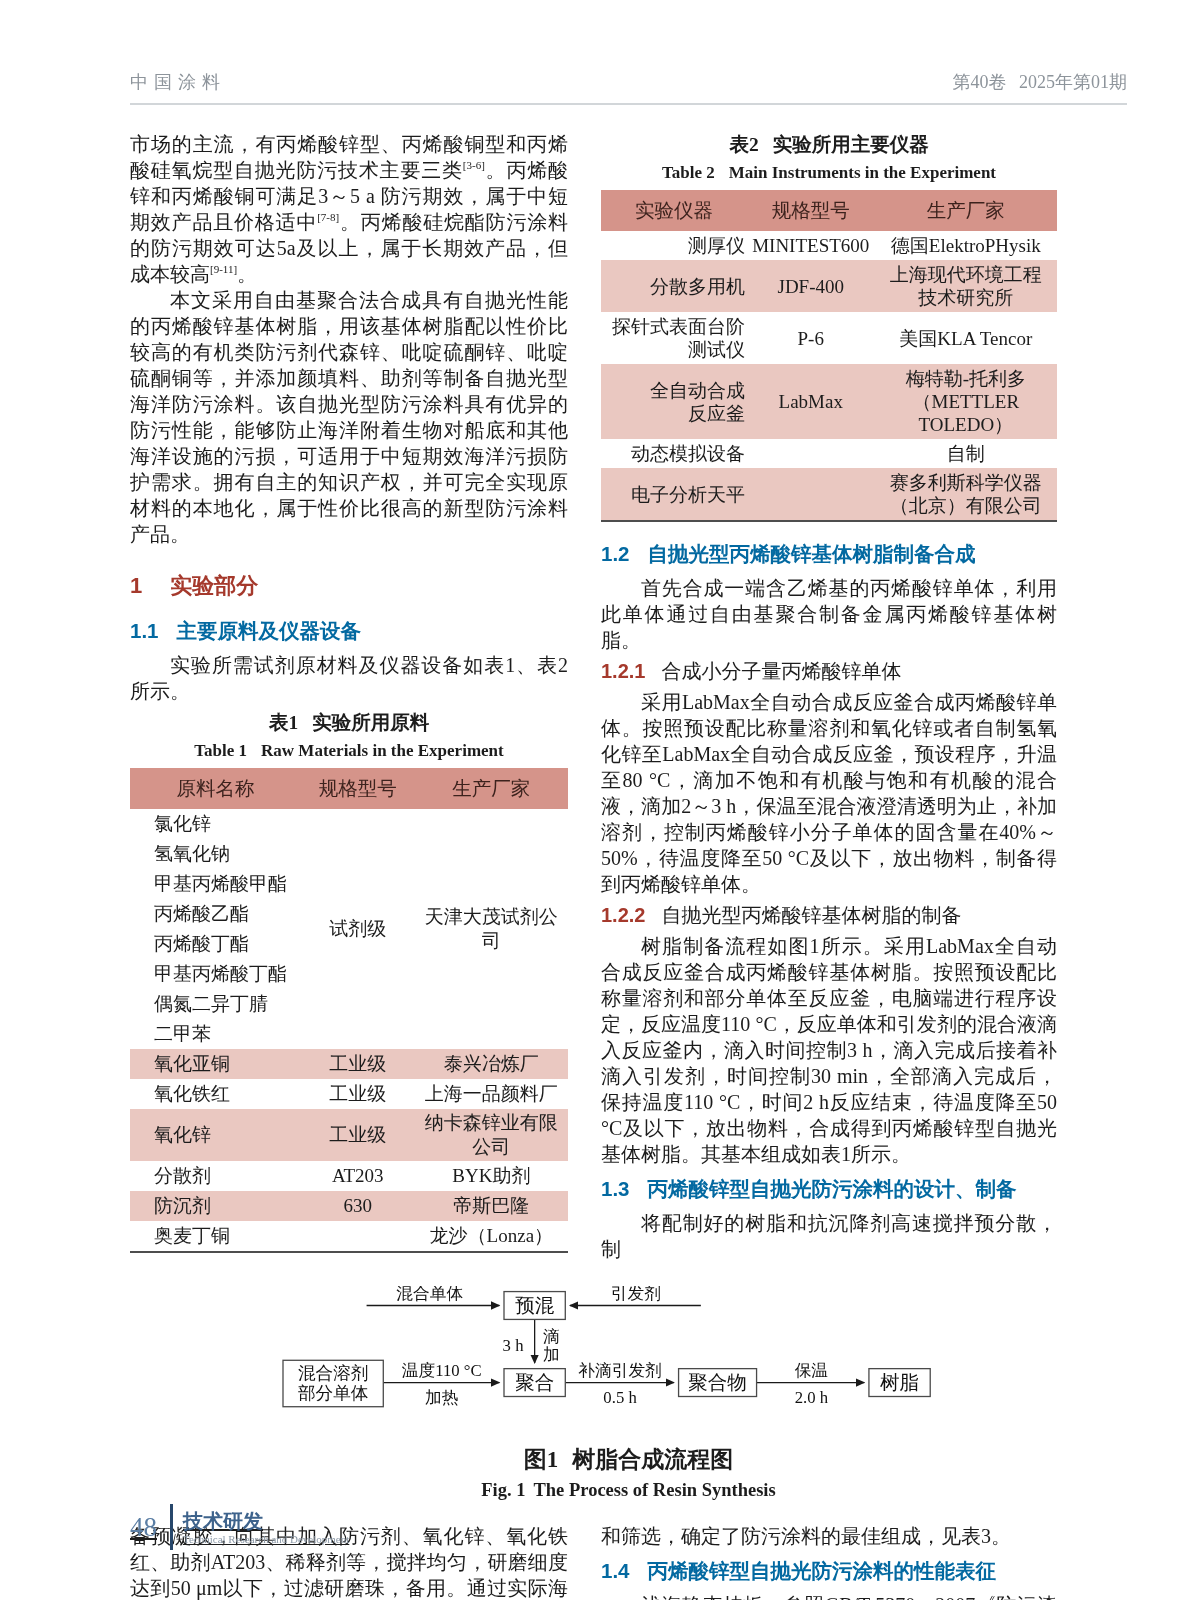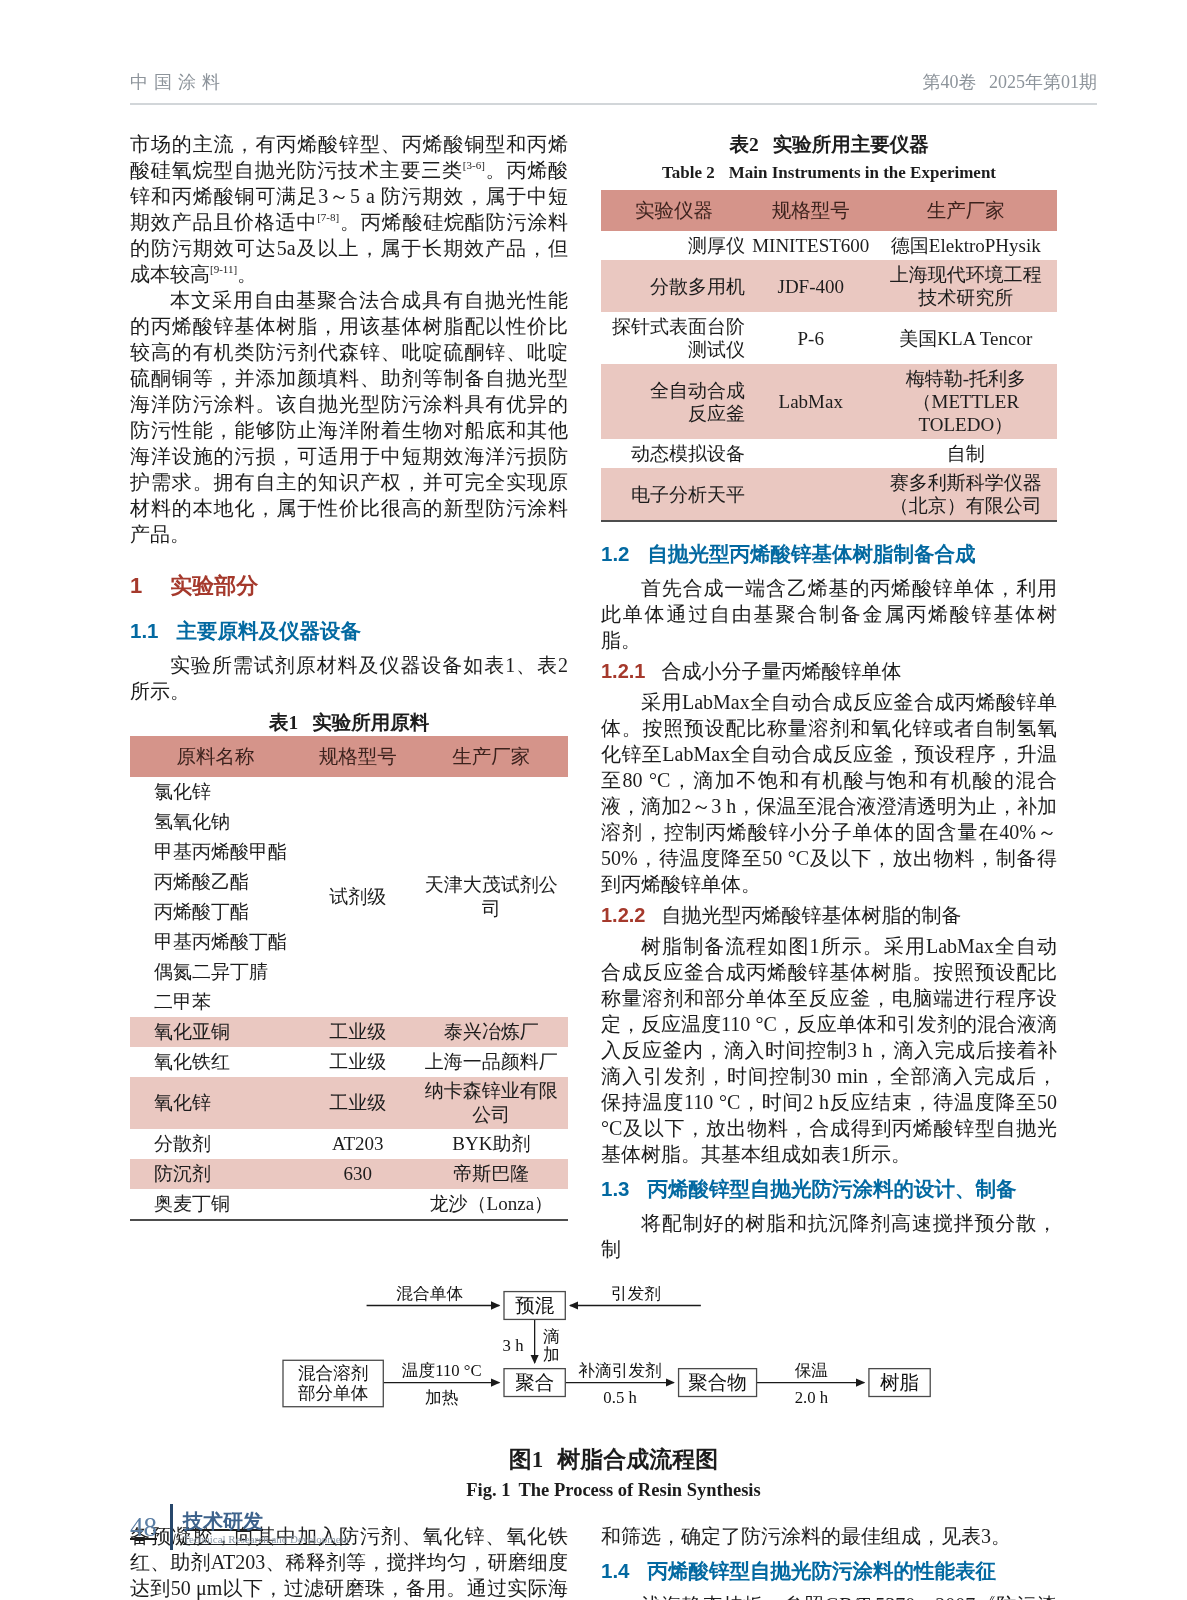--- a/index.html
+++ b/index.html
@@ -1,21 +1,21 @@
 <!DOCTYPE html>
 <html><head>
 <meta charset="utf-8">
 <style>
   html,body{margin:0;padding:0;}
   body{
     width:1187px;height:1600px;background:#ffffff;position:relative;
     font-family:"Liberation Serif","DejaVu Serif",serif;color:#1c1c1c;
     -webkit-font-smoothing:antialiased;
   }
-  .page{box-sizing:border-box;padding:70px 90px 0 130px;height:1600px;position:relative;}
+  .page{box-sizing:border-box;padding:70px 60px 0 130px;height:1600px;position:relative;}
 
   
   .header{display:flex;justify-content:space-between;align-items:flex-end;
     font-size:18px;color:#8d949b;padding-bottom:9px;border-bottom:2px solid #d2d6d9;}
   .header .journal{letter-spacing:6px;}
   .header .issue span{margin-left:8px;}
 
   
   .cols{display:flex;gap:33px;margin-top:26px;}
   .col-l{width:438px;flex:0 0 438px;}
@@ -92,20 +92,23 @@
       <div class="sec1">
         <span class="num">1</span><span>实验部分</span>
       </div>
       <div class="sec2">
         <span class="num">1.1</span><span>主要原料及仪器设备</span>
       </div>
       <p class="body-p indent">实验所需试剂原材料及仪器设备如表1、表2所示。</p>
 
       <div class="tcap-zh">
         <span class="capno">表1</span><span>实验所用原料</span>
+      </div>
+      <div class="tcap-en">
+        <span class="capno">Table 1</span><span>Raw Materials in the Experiment</span>
       </div>
 
       <table class="t1">
         <colgroup>
             <col style="width:39%">
             <col style="width:26%">
             <col style="width:35%">
           </colgroup>
         <thead>
           <tr>

